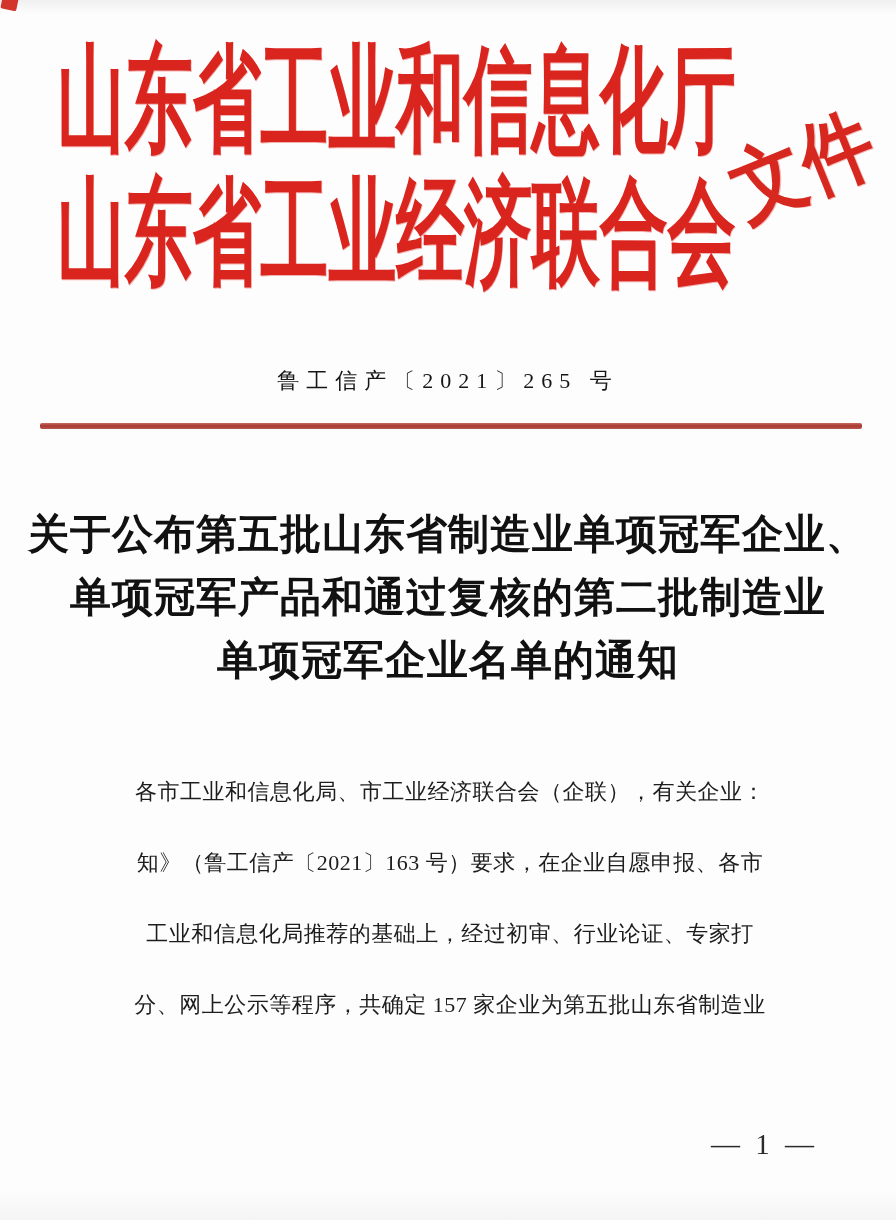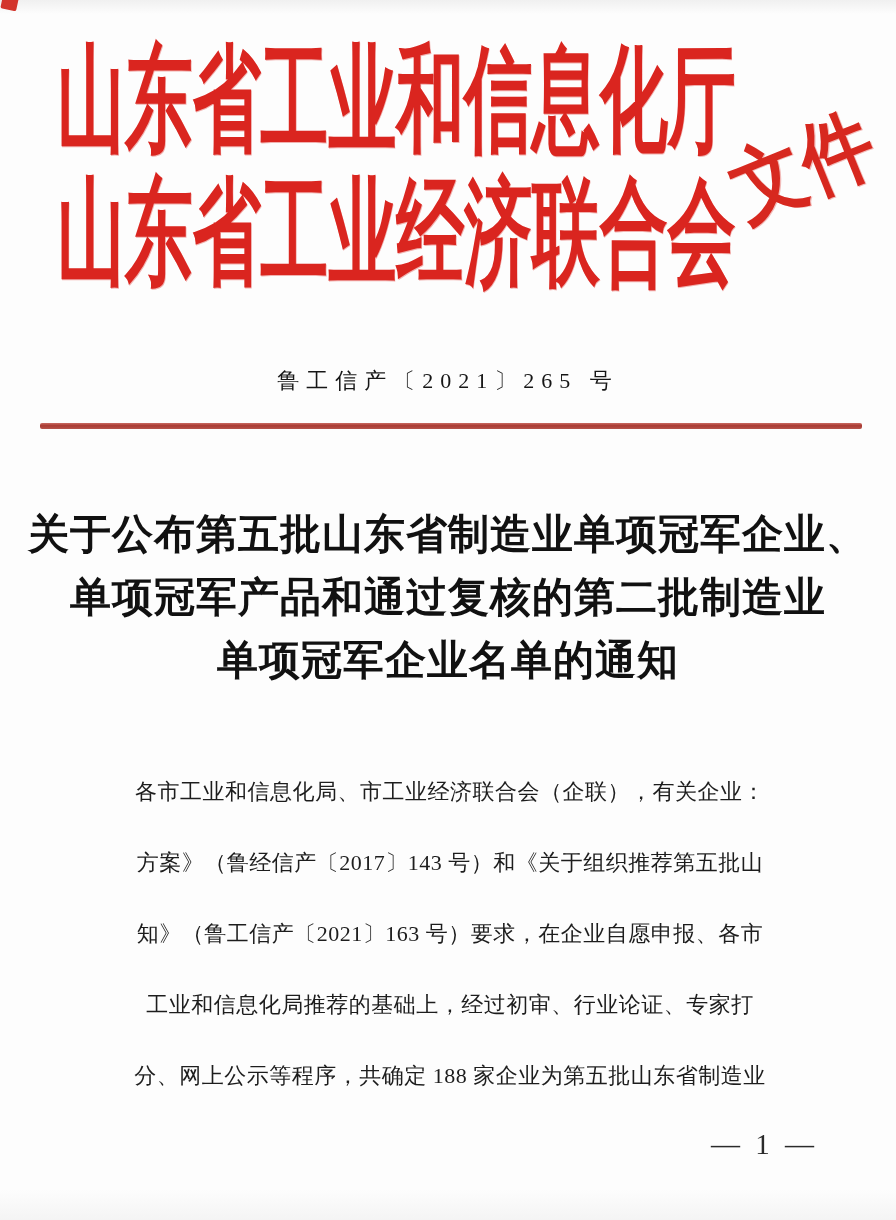--- a/index.html
+++ b/index.html
@@ -156,23 +156,22 @@
   <div class="red-rule"></div>
 
   <h1 class="title">
     <span class="title-line">关于公布第五批山东省制造业单项冠军企业、</span>
     <span class="title-line">单项冠军产品和通过复核的第二批制造业</span>
     <span class="title-line">单项冠军企业名单的通知</span>
   </h1>
 
   <main class="body-text">
     <p class="body-line">各市工业和信息化局、市工业经济联合会（企联），有关企业：</p>
-    <p class="body-line">方案》（鲁经信产〔2017〕143 号）和《关于组织推荐第五批山</p>
     <p class="body-line">知》（鲁工信产〔2021〕163 号）要求，在企业自愿申报、各市</p>
     <p class="body-line">工业和信息化局推荐的基础上，经过初审、行业论证、专家打</p>
-    <p class="body-line">分、网上公示等程序，共确定 188 家企业为第五批山东省制造业</p>
+    <p class="body-line">分、网上公示等程序，共确定 157 家企业为第五批山东省制造业</p>
   </main>
 
   <footer>
     <div class="page-number">— 1 —</div>
   </footer>
 
 </div>
 
 </body></html>

